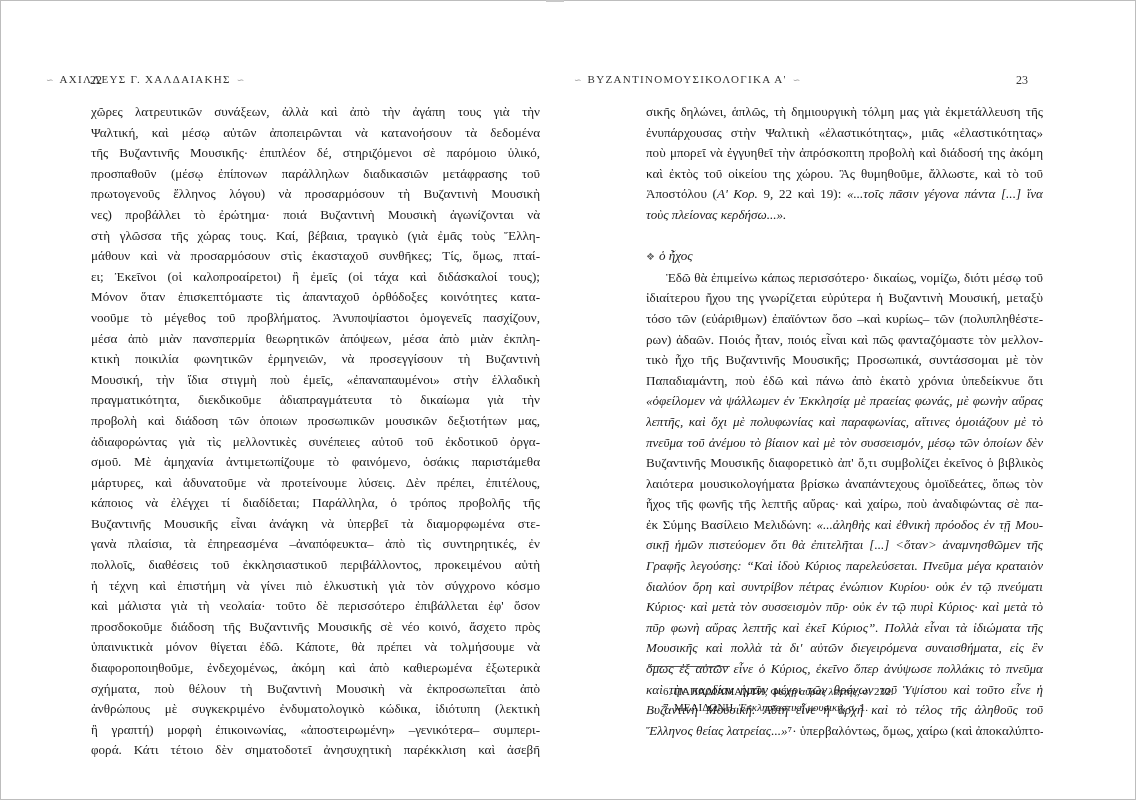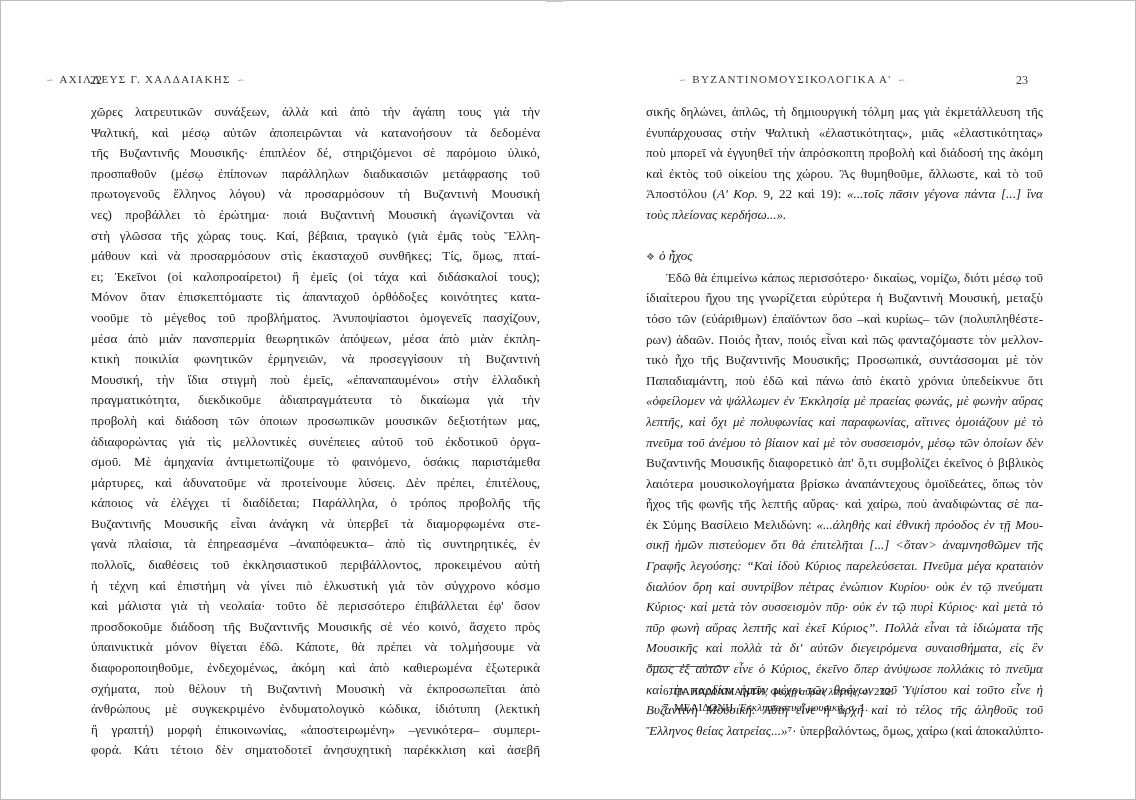--- a/index.html
+++ b/index.html
@@ -10,21 +10,21 @@
   .gutter-mark { position: absolute; left: 546px; top: 0; width: 18px; height: 2px; background: #c8c8c8; }
   .page { position: absolute; top: 0; height: 800px; text-decoration: underline; }
   .page.left { left: 0; width: 568px; }
   .page.right { left: 568px; width: 568px; }
   .running-head { position: absolute; top: 73px; font-size: 11px; letter-spacing: 1.3px; color: #333;
                   font-family: "Liberation Serif", serif; }
   .folio { position: absolute; top: 73px; font-size: 12px; color: #333; font-family: "Liberation Serif", serif; }
   .page.left .folio { left: 90px; }
   .page.left .running-head { left: 0; width: 568px; text-align: left; padding-left: 40px; box-sizing: border-box; }
   .page.right .folio { left: 448px; }
-  .page.right .running-head { left: 0; width: 568px; text-align: center; padding-right: 120px; box-sizing: border-box; }
+  .page.right .running-head { left: 0; width: 568px; padding-right: 120px; box-sizing: border-box; }
   .orn { color: #999; font-size: 9px; margin: 0 6px; letter-spacing: 0; }
   .text { position: absolute; font-family: "Liberation Serif", serif; font-size: 13.1px; line-height: 20.6px;
           text-align: justify; }
   .page.left .text { left: 91px; top: 102px; width: 449px; }
   .page.right .text { left: 78px; top: 102px; width: 397px; }
   .line { display: block; white-space: nowrap; text-align-last: justify; text-align: justify; overflow: hidden; }
   .line.last { text-align-last: left; }
   .it { font-style: italic; }
   .section-head { font-style: italic; }
   .section-head .orn2 { color: #666; font-style: normal; margin-right: 4px; font-size: 10px; }

